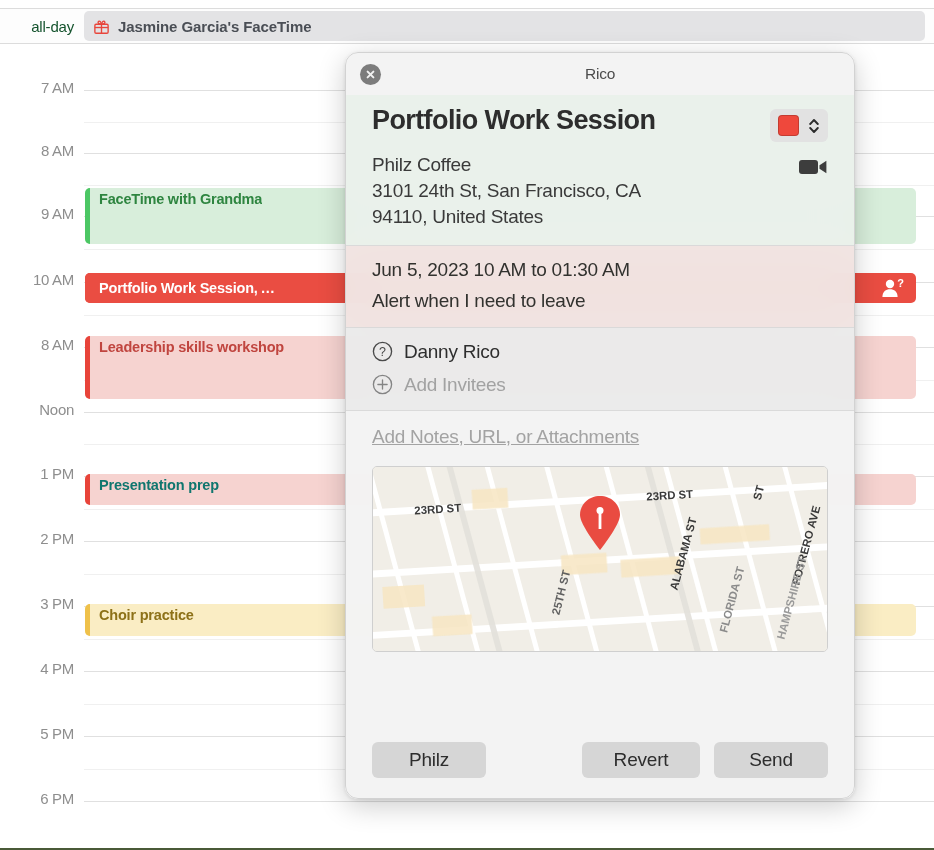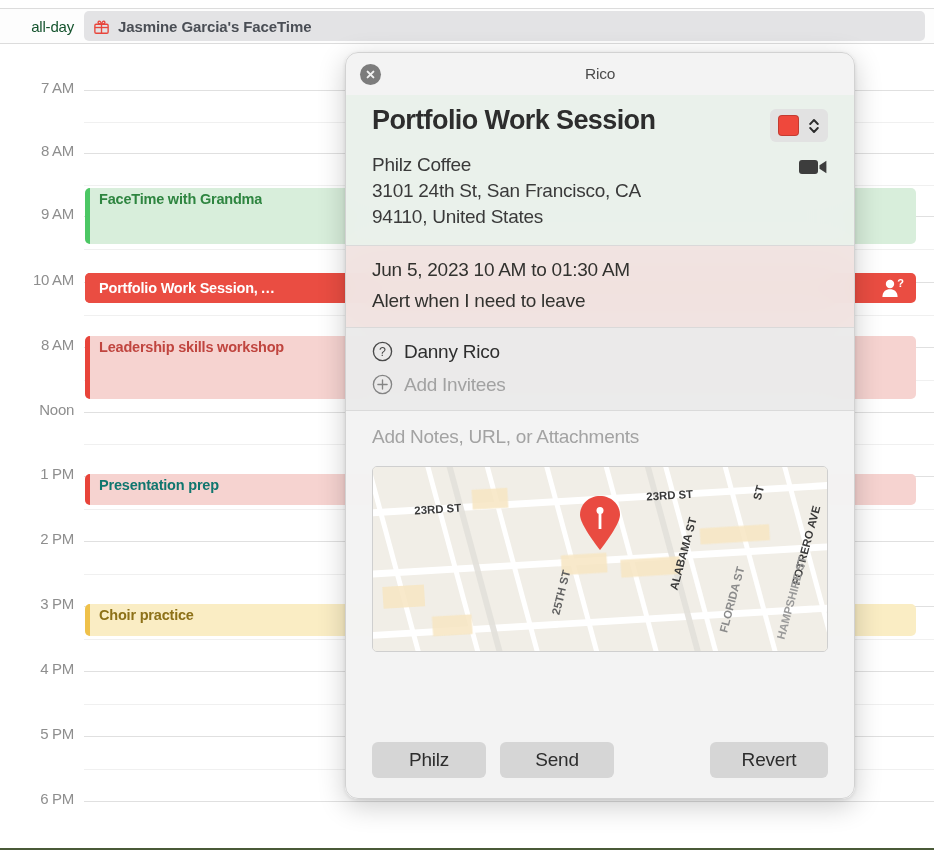--- a/index.html
+++ b/index.html
@@ -126,21 +126,21 @@
   .alert-line { font-size: 19px; color: #32322f; letter-spacing: -0.25px; }
 
   .invitee-block { padding-top: 13px; padding-bottom: 14px; }
   .invitee-row { display: flex; align-items: center; gap: 11px; margin-bottom: 11px; cursor: pointer; }
   .invitee-row:last-child { margin-bottom: 0; }
   .inv-icon { width: 21px; height: 21px; flex: 0 0 21px; display:block; }
   .invitee-name { font-size: 19px; color: #2e2e2e; letter-spacing: -0.25px; }
   .invitee-add { font-size: 19px; color: #a2a2a2; letter-spacing: -0.25px; }
 
   .notes-block { padding-top: 15px; padding-bottom: 10px; }
-  .notes-placeholder { font-size: 19px; color: #a3a3a3; letter-spacing: -0.25px; cursor: text; }
+  .notes-placeholder { font-size: 19px; color: #a3a3a3; letter-spacing: -0.25px; cursor: text; text-decoration: underline; }
 
   
   .map-wrap {
     margin: 8px 26px 0 26px; height: 186px;
     border: 1px solid #cfcfcf; border-radius: 5px; overflow: hidden;
     position: relative; background: #f2efe9; cursor: pointer;
   }
   .map-svg { position: absolute; inset: 0; width: 100%; height: 100%; display: block; }
   .map-footer {
     position: absolute; left: 0; right: 0; bottom: 0; height: 42px;
@@ -402,20 +402,20 @@
       </svg>
       <svg class="map-pin" viewBox="0 0 46 56">
         <path d="M23 55 C23 55 3 30 3 20 C3 9 11.9 1 23 1 C34.1 1 43 9 43 20 C43 30 23 55 23 55 Z" fill="#e94b41"></path>
         <circle cx="23" cy="15.5" r="3.5" fill="#ffffff"></circle>
         <rect x="21.6" y="15" width="2.8" height="19" fill="#ffffff"></rect>
       </svg>
     </div>
 
     <div class="btn-bar">
       <button class="btn btn-show">Philz</button>
+      <button class="btn btn-revert">Revert</button>
       <button class="btn btn-send">Send</button>
-      <button class="btn btn-revert">Revert</button>
     </div>
 
   </div>
 
   <div class="bottom-edge"></div>
 </div>
 
 </body></html>

